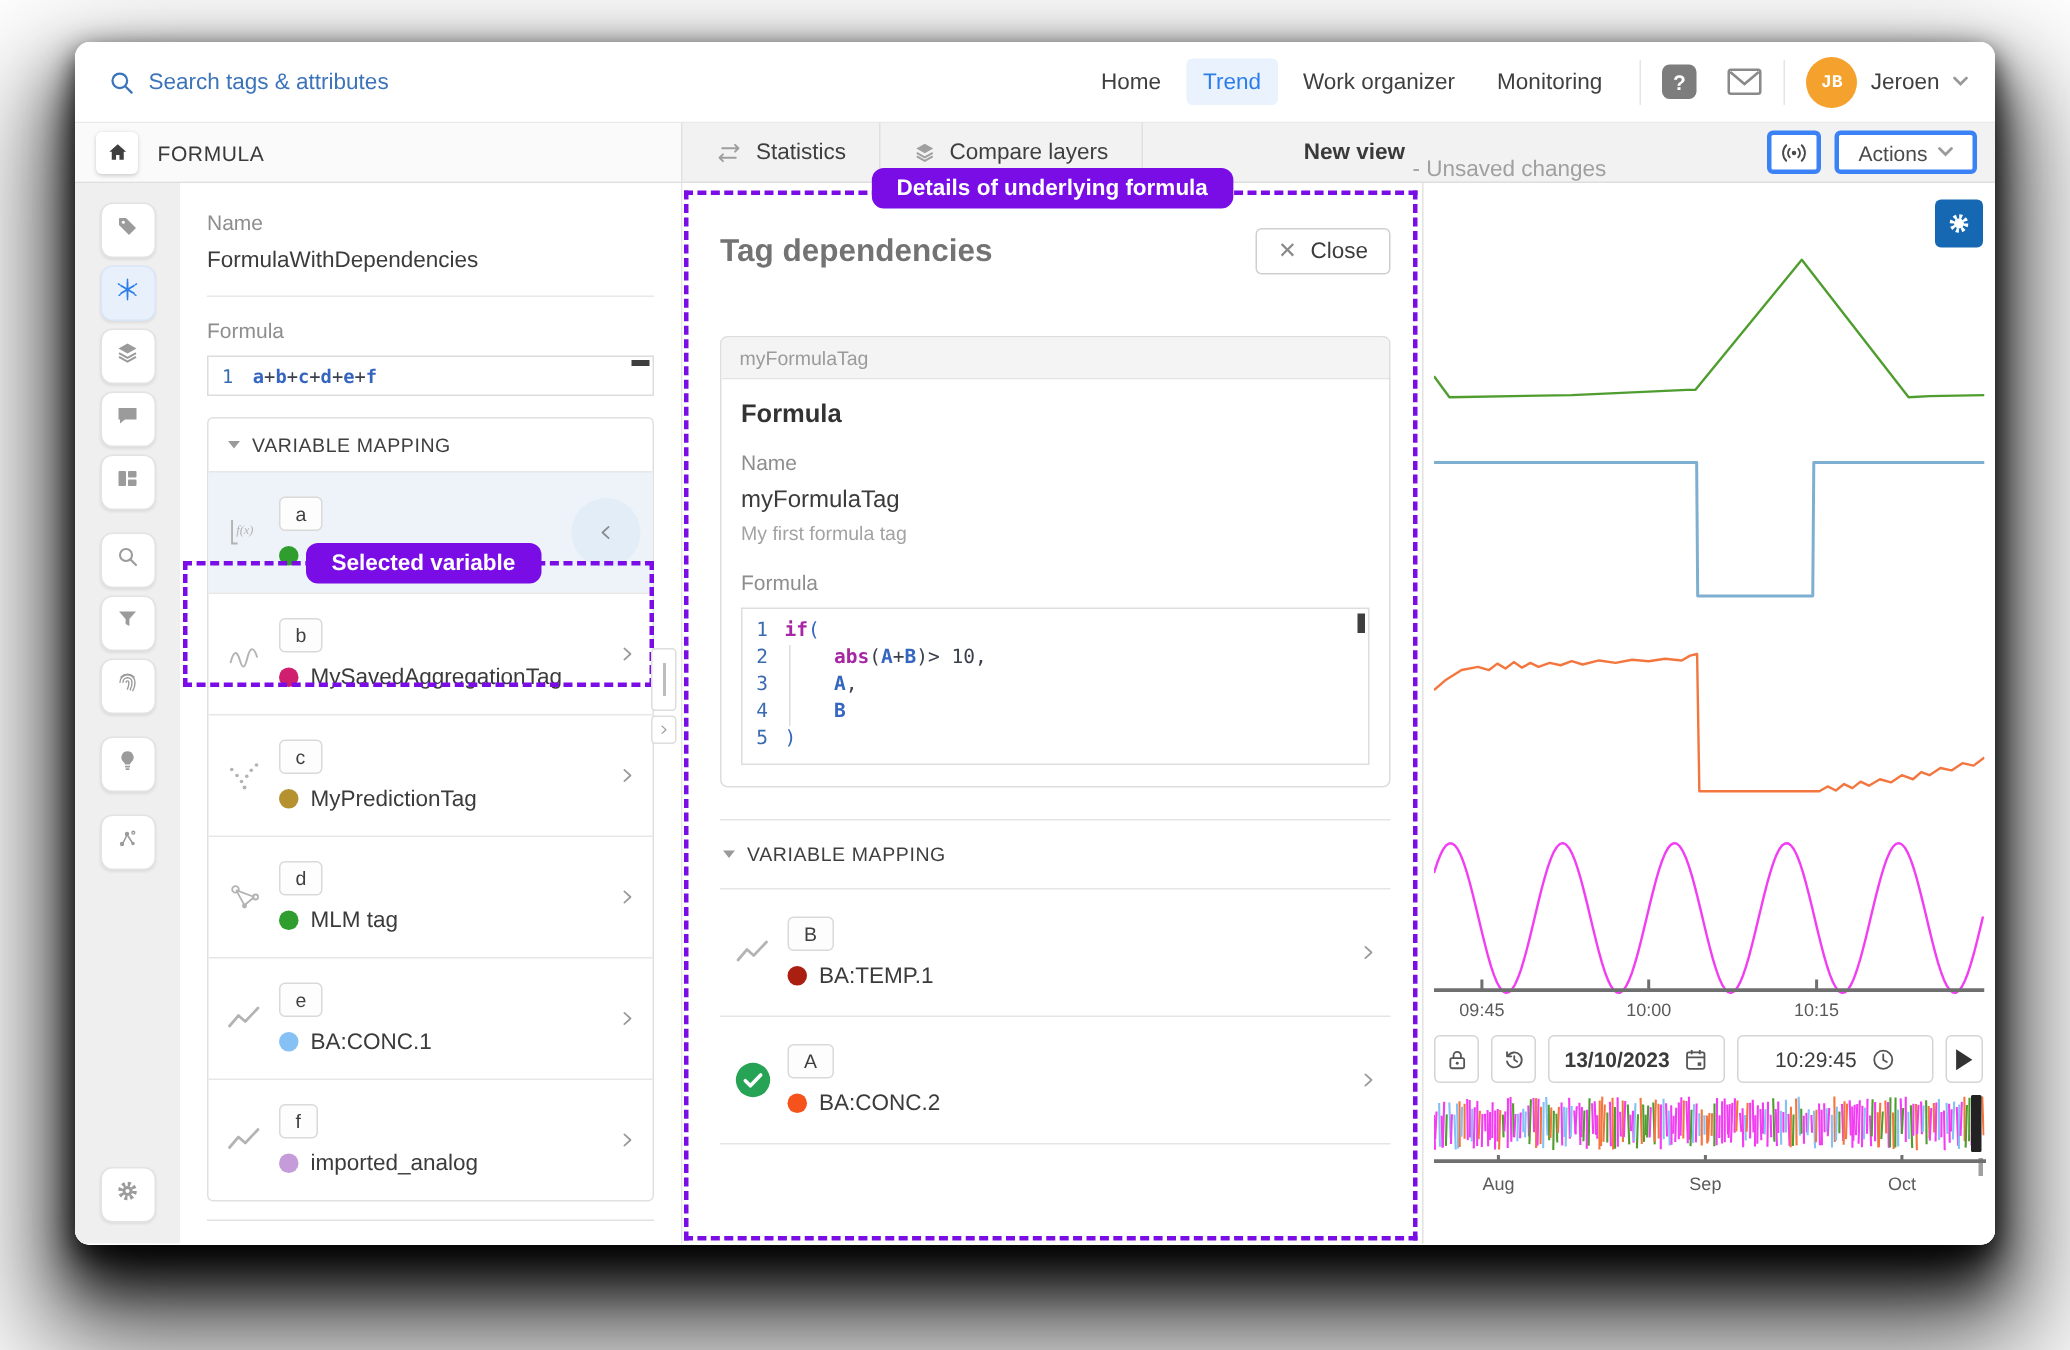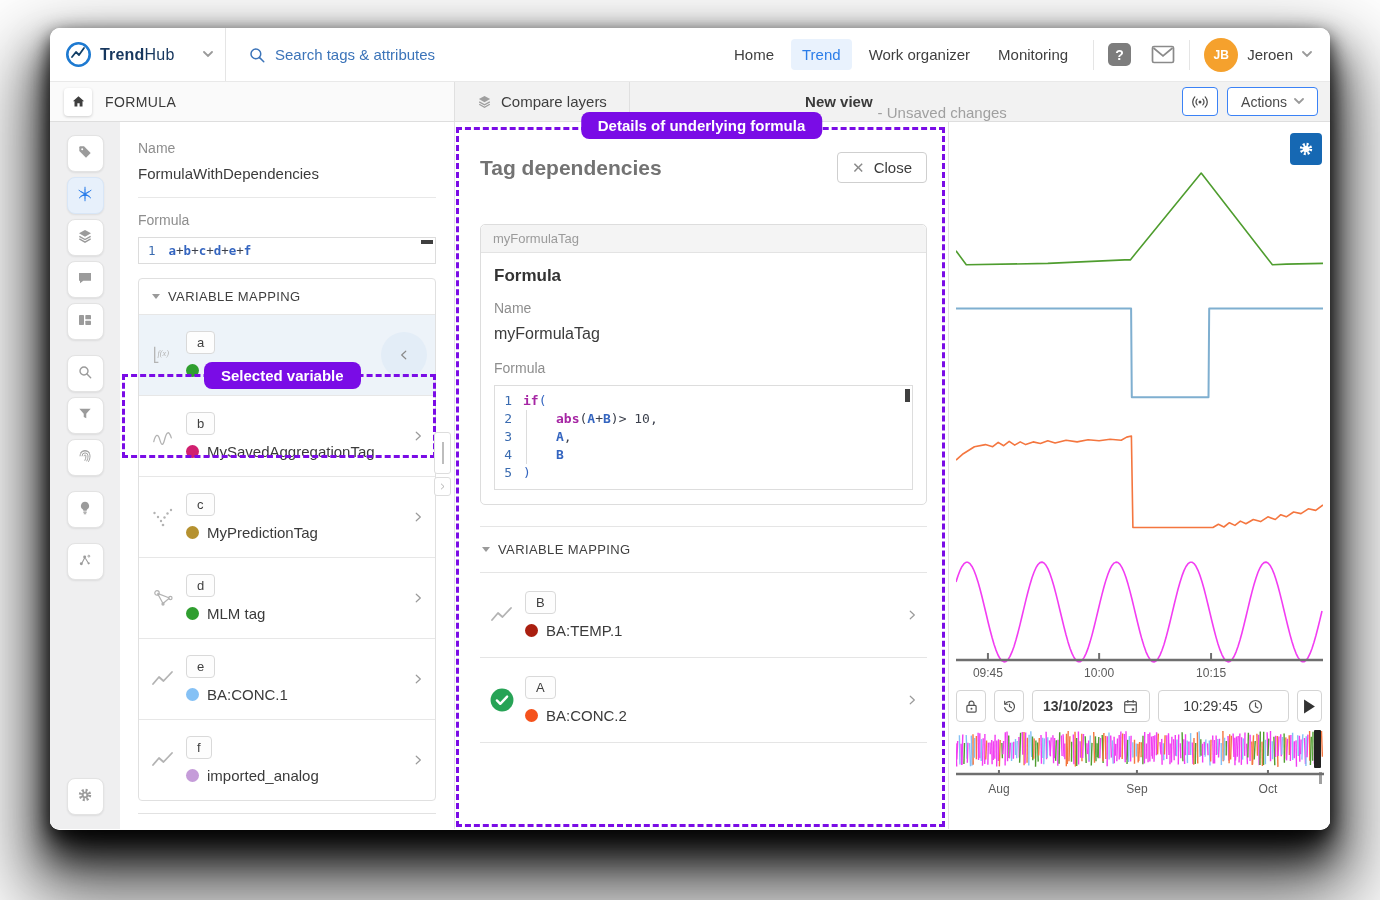--- a/index.html
+++ b/index.html
@@ -20,36 +20,36 @@
   .brand-caret { margin-left:auto; margin-right:12px; color:#9a9a9a; }
   .searchbox { flex:1; display:flex; align-items:center; gap:9px; padding-left:22px; }
   .searchbox input { border:none; outline:none; font-size:15px; color:#14532d; width:320px; font-family:"Liberation Sans",sans-serif; }
   .searchbox input::placeholder { color:#3c74b9; opacity:1; }
   .top-nav { display:flex; align-items:center; gap:6px; font-size:15px; color:#3f3f3f; }
   .nav-item { padding:7px 11px; border-radius:4px; cursor:pointer; white-space:nowrap; }
   .nav-item.active { background:#e9f2fd; color:#2b7de9; }
   .v-div { width:1px; height:30px; background:#e5e5e5; margin:0 14px; }
   .help-btn { width:23px; height:23px; background:#7d7d7d; border-radius:5px; color:#fff; font-size:14px; font-weight:700; display:flex; align-items:center; justify-content:center; }
   .mail-btn { color:#8a8a8a; display:flex; margin-left:20px; }
-  .avatar { width:34px; height:34px; border-radius:50%; display:flex; align-items:center; justify-content:center; color:#fff; font-size:12px; font-weight:700; }
+  .avatar { width:34px; height:34px; border-radius:50%; display:flex; align-items:center; justify-content:center; color:#fff; font-size:12px; font-weight:700;font-family:Liberation Mono, monospace; }
   .user { display:flex; align-items:center; gap:9px; padding-right:18px; }
   .user-name { font-size:15px; color:#3f3f3f; }
 
   
   .toolbar { height:40px; display:flex; align-items:stretch; background:#f2f2f2; border-bottom:1px solid #dedede; font-size:15px; color:#3f3f3f; }
   .tb-left { width:405px; background:#fafafa; display:flex; align-items:center; gap:13px; padding-left:14px; border-right:1px solid #e0e0e0; }
   .home-btn { width:28px; height:28px; background:#fff; border-radius:4px; box-shadow:0 1px 3px rgba(0,0,0,.18); display:flex; align-items:center; justify-content:center; color:#3f3f3f; }
   .tb-context { font-size:14px; letter-spacing:.4px; color:#3a3a3a; }
   .tb-tab { display:flex; align-items:center; gap:9px; padding:0 22px; border-right:1px solid #e0e0e0; color:#3f3f3f; }
   .tb-tab .ticon { color:#9f9f9f; display:flex; }
   .tb-mid { flex:1; display:flex; align-items:center; justify-content:center; gap:5px; }
   .tb-mid .vt { font-weight:700; color:#3a3a3a; }
   .tb-mid .vs { color:#a0a0a0;margin-top:22px; }
   .tb-right { display:flex; align-items:center; gap:9px; padding-right:12px; }
-  .sq-btn { height:29px; background:#fff; border:1px solid #3b82f6; border-radius:4px; display:flex; align-items:center; justify-content:center; color:#4a4a4a; }
+  .sq-btn { height:29px; background:#fff; border:3px solid #3b82f6; border-radius:4px; display:flex; align-items:center; justify-content:center; color:#4a4a4a; }
   .broadcast-btn { width:36px; }
   .actions-btn { padding:0 13px; gap:7px; font-size:14px; }
 
   
   .body { position:relative; display:flex; height:707px; background:#fff; }
 
   
   .dock { width:70px; background:#efeff0; display:flex; flex-direction:column; align-items:center; padding:13px 0 14px; }
   .dock-group { display:flex; flex-direction:column; gap:5px; margin-bottom:15px; }
   .dock-btn { width:37px; height:37px; background:#fff; border:1px solid #e3e3e3; border-radius:8px; box-shadow:0 1px 2px rgba(0,0,0,.08); display:flex; align-items:center; justify-content:center; color:#9b9b9b; cursor:pointer; }
@@ -138,34 +138,20 @@
   #timeline-svg { position:absolute; left:7px; top:648px; }
   .month-label { position:absolute; font-size:12px; color:#5a5a5a; transform:translateX(-50%); top:660px; }
 </style>
 </head>
 <body>
 
 <div class="window">
 <div class="window-clip">
 
   <div class="topbar">
-    <div class="brand">
-      <span style="display:flex">
-            <svg width="27" height="27" viewBox="0 0 27 27">
-              <circle cx="13.5" cy="13.5" r="11.2" fill="none" stroke="#1e7ad1" stroke-width="2.6"></circle>
-              <path d="M7 16l4-5 3 3 5-7" fill="none" stroke="#123f66" stroke-width="1.8" stroke-linecap="round" stroke-linejoin="round"></path>
-            </svg>
-          </span>
-      <span class="brand-name"><b>Trend</b><span>Hub</span></span>
-      <span class="brand-caret" style="display:flex">
-            <svg width="10" height="7" viewBox="0 0 10 7">
-              <path d="M1 1l4 4 4-4" fill="none" stroke="#9a9a9a" stroke-width="1.8" stroke-linecap="round"></path>
-            </svg>
-          </span>
-    </div>
     <div class="searchbox">
       <span style="display:flex">
             <svg width="18" height="18" viewBox="0 0 24 24">
               <circle cx="10.5" cy="10.5" r="6.5" fill="none" stroke="#3c74b9" stroke-width="2"></circle>
               <path d="M15.5 15.5L21 21" stroke="#3c74b9" stroke-width="2" stroke-linecap="round"></path>
             </svg>
           </span>
       <input type="text" placeholder="Search tags &amp; attributes" style="">
     </div>
     <div class="top-nav" id="nav-items">
@@ -200,20 +186,29 @@
             <span style="display:flex">
               <svg width="15" height="15" viewBox="0 0 24 24">
                 <path d="M12 3.5l9 8h-2.6v8.5h-4.6v-5.2h-3.6v5.2H5.6V11.5H3l9-8z" fill="currentColor"></path>
               </svg>
             </span>
           </div>
       <span class="tb-context">FORMULA</span>
     </div>
     <div class="tb-tab">
       <span class="ticon">
+            <svg width="18" height="14" viewBox="0 0 20 15">
+              <path d="M5 4h12M14.5 1.5L17 4l-2.5 2.5" fill="none" stroke="currentColor" stroke-width="1.5" stroke-linecap="round" stroke-linejoin="round"></path>
+              <path d="M15 11H3M5.5 8.5L3 11l2.5 2.5" fill="none" stroke="currentColor" stroke-width="1.5" stroke-linecap="round" stroke-linejoin="round"></path>
+            </svg>
+          </span>
+      <span>Statistics</span>
+    </div>
+    <div class="tb-tab">
+      <span class="ticon">
             <svg viewBox="0 0 24 24" width="1em" height="1em" style="width:100%;height:100%">
               <path d="M12 3l9 5-9 5-9-5 9-5z" fill="currentColor"></path>
               <path d="M3.5 12.6l8.5 4.8 8.5-4.8M3.5 16.4l8.5 4.8 8.5-4.8" fill="none" stroke="currentColor" stroke-width="2"></path>
             </svg>
           </span>
       <span>Compare layers</span>
     </div>
     <div class="tb-mid">
       <span class="vt">New view</span>
       <span class="vs">- Unsaved changes</span>
@@ -510,20 +505,21 @@
             <span class="close-x">✕</span>
             <span>Close</span>
           </button>
         </div>
         <div class="dlg-card">
           <div class="dlg-card-head">myFormulaTag</div>
           <div class="dlg-card-body">
             <div class="dlg-h">Formula</div>
             <div class="lbl" style="margin-top:14px">Name</div>
             <div class="val">myFormulaTag</div>
+            <div class="dlg-desc">My first formula tag</div>
             <div class="lbl" style="margin-top:17px">Formula</div>
             <div class="code-block" id="dialog-code">
                   <span class="cb-thumb"></span>
                   <div class="code-line">
                     <span class="gut">1</span>
                     <span><span class="tok-k">if</span><span class="tok-p">(</span></span>
                   </div>
                   <div class="code-line">
                     <span class="gut">2</span>
                     <span class="guide"></span>

